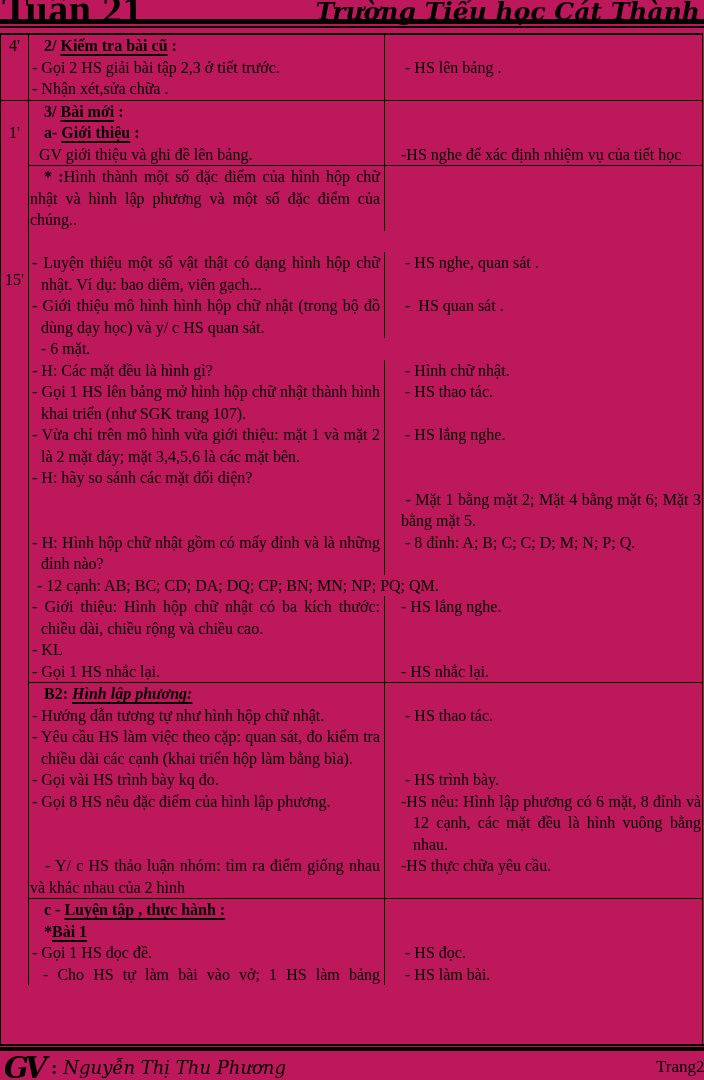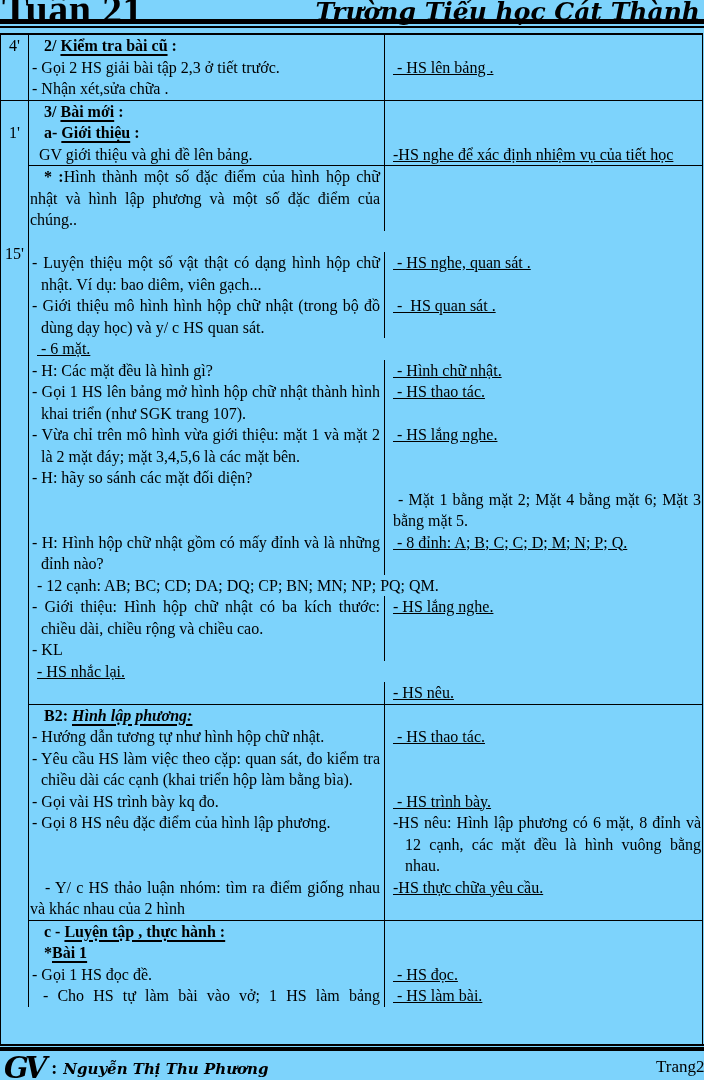--- a/index.html
+++ b/index.html
@@ -1,67 +1,67 @@
 <!DOCTYPE html>
 <html><head>
 <meta charset="utf-8">
 <style>
   html,body{margin:0;padding:0;background:#fff;}
-  .page{position:relative;width:704px;height:1080px;background:#7dd3fc;overflow:hidden;
+  .page{position:relative;width:704px;height:1080px;background:#be185d;overflow:hidden;
         font-family:"Liberation Serif","DejaVu Serif",serif;color:#000;}
 
   
   .week{position:absolute;top:-14px;left:2px;font-size:40px;font-weight:bold;letter-spacing:.5px;white-space:nowrap;}
   .school{position:absolute;top:-3px;right:4px;font-size:25px;font-weight:bold;font-style:italic;
           font-family:"DejaVu Serif","Liberation Serif",serif;white-space:nowrap;}
   .hrule{position:absolute;top:19px;left:0;width:704px;}
   .hrule .thick{height:5px;background:#000;}
   .hrule .thin{height:2px;background:#000;margin-top:2px;}
 
   
   .tbl{position:absolute;top:33px;left:0;width:701px;height:1011px;overflow:hidden;
        border-top:2px solid #000;border-left:1.5px solid #000;border-right:1.5px solid #000;
        font-size:16px;line-height:21.5px;}
   .row{display:flex;}
   .row .time{flex:0 0 27px;width:27px;border-right:1.5px solid #000;text-align:center;}
   .row .time p{margin:0;}
   .row:first-child .time{border-bottom:1.5px solid #000;}
   .row:nth-child(2) .time p{margin-top:21.5px;}
-  .row:nth-child(3) .time p{margin-top:77px;}
+  .row:nth-child(3) .time p{margin-top:103px;}
   .row .blocks{flex:1;min-width:0;border-bottom:1.5px solid #000;}
   .row:last-child .blocks{border-bottom:none;}
-  .block{display:flex;}
+  .block{display:flex;gap:8px;}
   .block .gv{flex:0 0 351px;width:351px;border-right:1.5px solid #000;min-height:21.5px;padding:0 4px 0 0;}
   .block .hs{flex:1;min-width:0;min-height:21.5px;padding:0 1px 0 5px;}
   .gv p,.hs p{margin:0;white-space:pre-wrap;}
 
   
   .p-body {padding-left:12px;text-indent:-9px;text-align:justify;}
   .p-plain{padding-left:10px;}
   .p-first{text-indent:15px;text-align:justify;padding-left:1px;}
   .p-firstj{text-indent:13px;text-align:justify;text-align-last:justify;padding-left:1px;}
   .p-intro{text-indent:14px;text-align:justify;padding-left:1px;}
   .p-intro .b{font-weight:bold;}
   .p-head{padding-left:15px;font-weight:bold;}
   .p-head .u{text-decoration:underline;text-decoration-thickness:1.5px;text-underline-offset:2.5px;}
   .p-head.iu .u{font-style:italic;}
-  .p-hs{padding-left:3px;text-decoration:underline;}
+  .p-hs{padding-left:3px;}
   .p-hsjust{padding-left:3px;text-align:justify;}
   .p-hshang{padding-left:15px;text-indent:-12px;text-align:justify;}
 
   
   .frule{position:absolute;top:1044px;left:0;width:704px;}
   .frule .thin{height:2px;background:#000;}
   .frule .thick{height:4px;background:#000;margin-top:1px;}
   .footer{position:absolute;top:1051px;left:0;width:704px;height:29px;}
   .teacher{position:absolute;left:4px;top:0;white-space:nowrap;}
   .gvmark{font-size:29px;font-weight:bold;font-style:italic;letter-spacing:-4px;
           font-family:"DejaVu Serif",serif;vertical-align:-4px;}
   .colon{font-size:18px;font-weight:bold;margin:0 6px 0 8px;}
-  .tname{font-size:15px;font-weight:bold;font-style:italic;
+  .tname{font-size:18px;font-weight:normal;font-style:italic;
          font-family:"DejaVu Serif","Liberation Serif",serif;}
   .page-num{position:absolute;right:-9px;top:6px;font-size:17px;}
 </style>
 </head>
 <body>
 
 <div class="page">
 
   <div>
     <div class="week">Tuần 21</div>
@@ -219,28 +219,25 @@
               <p class="p-hs">- HS lắng nghe.</p>
             </div>
           </div>
           <div class="block">
             <div class="gv">
               <p class="p-body">- KL</p>
             </div>
             <div class="hs"></div>
           </div>
           <div class="block">
+            <div class="gv">
+              <p class="p-body">- Gọi 1 HS nhắc lại.</p>
+            </div>
             <div class="hs">
               <p class="p-hs">- HS nhắc lại.</p>
-            </div>
-          </div>
-          <div class="block">
-            <div class="gv"></div>
-            <div class="hs">
-              <p class="p-hs">- HS nêu.</p>
             </div>
           </div>
         </div>
       </div>
       <div class="row">
         <div class="time">
           <p></p>
         </div>
         <div class="blocks">
           <div class="block">

